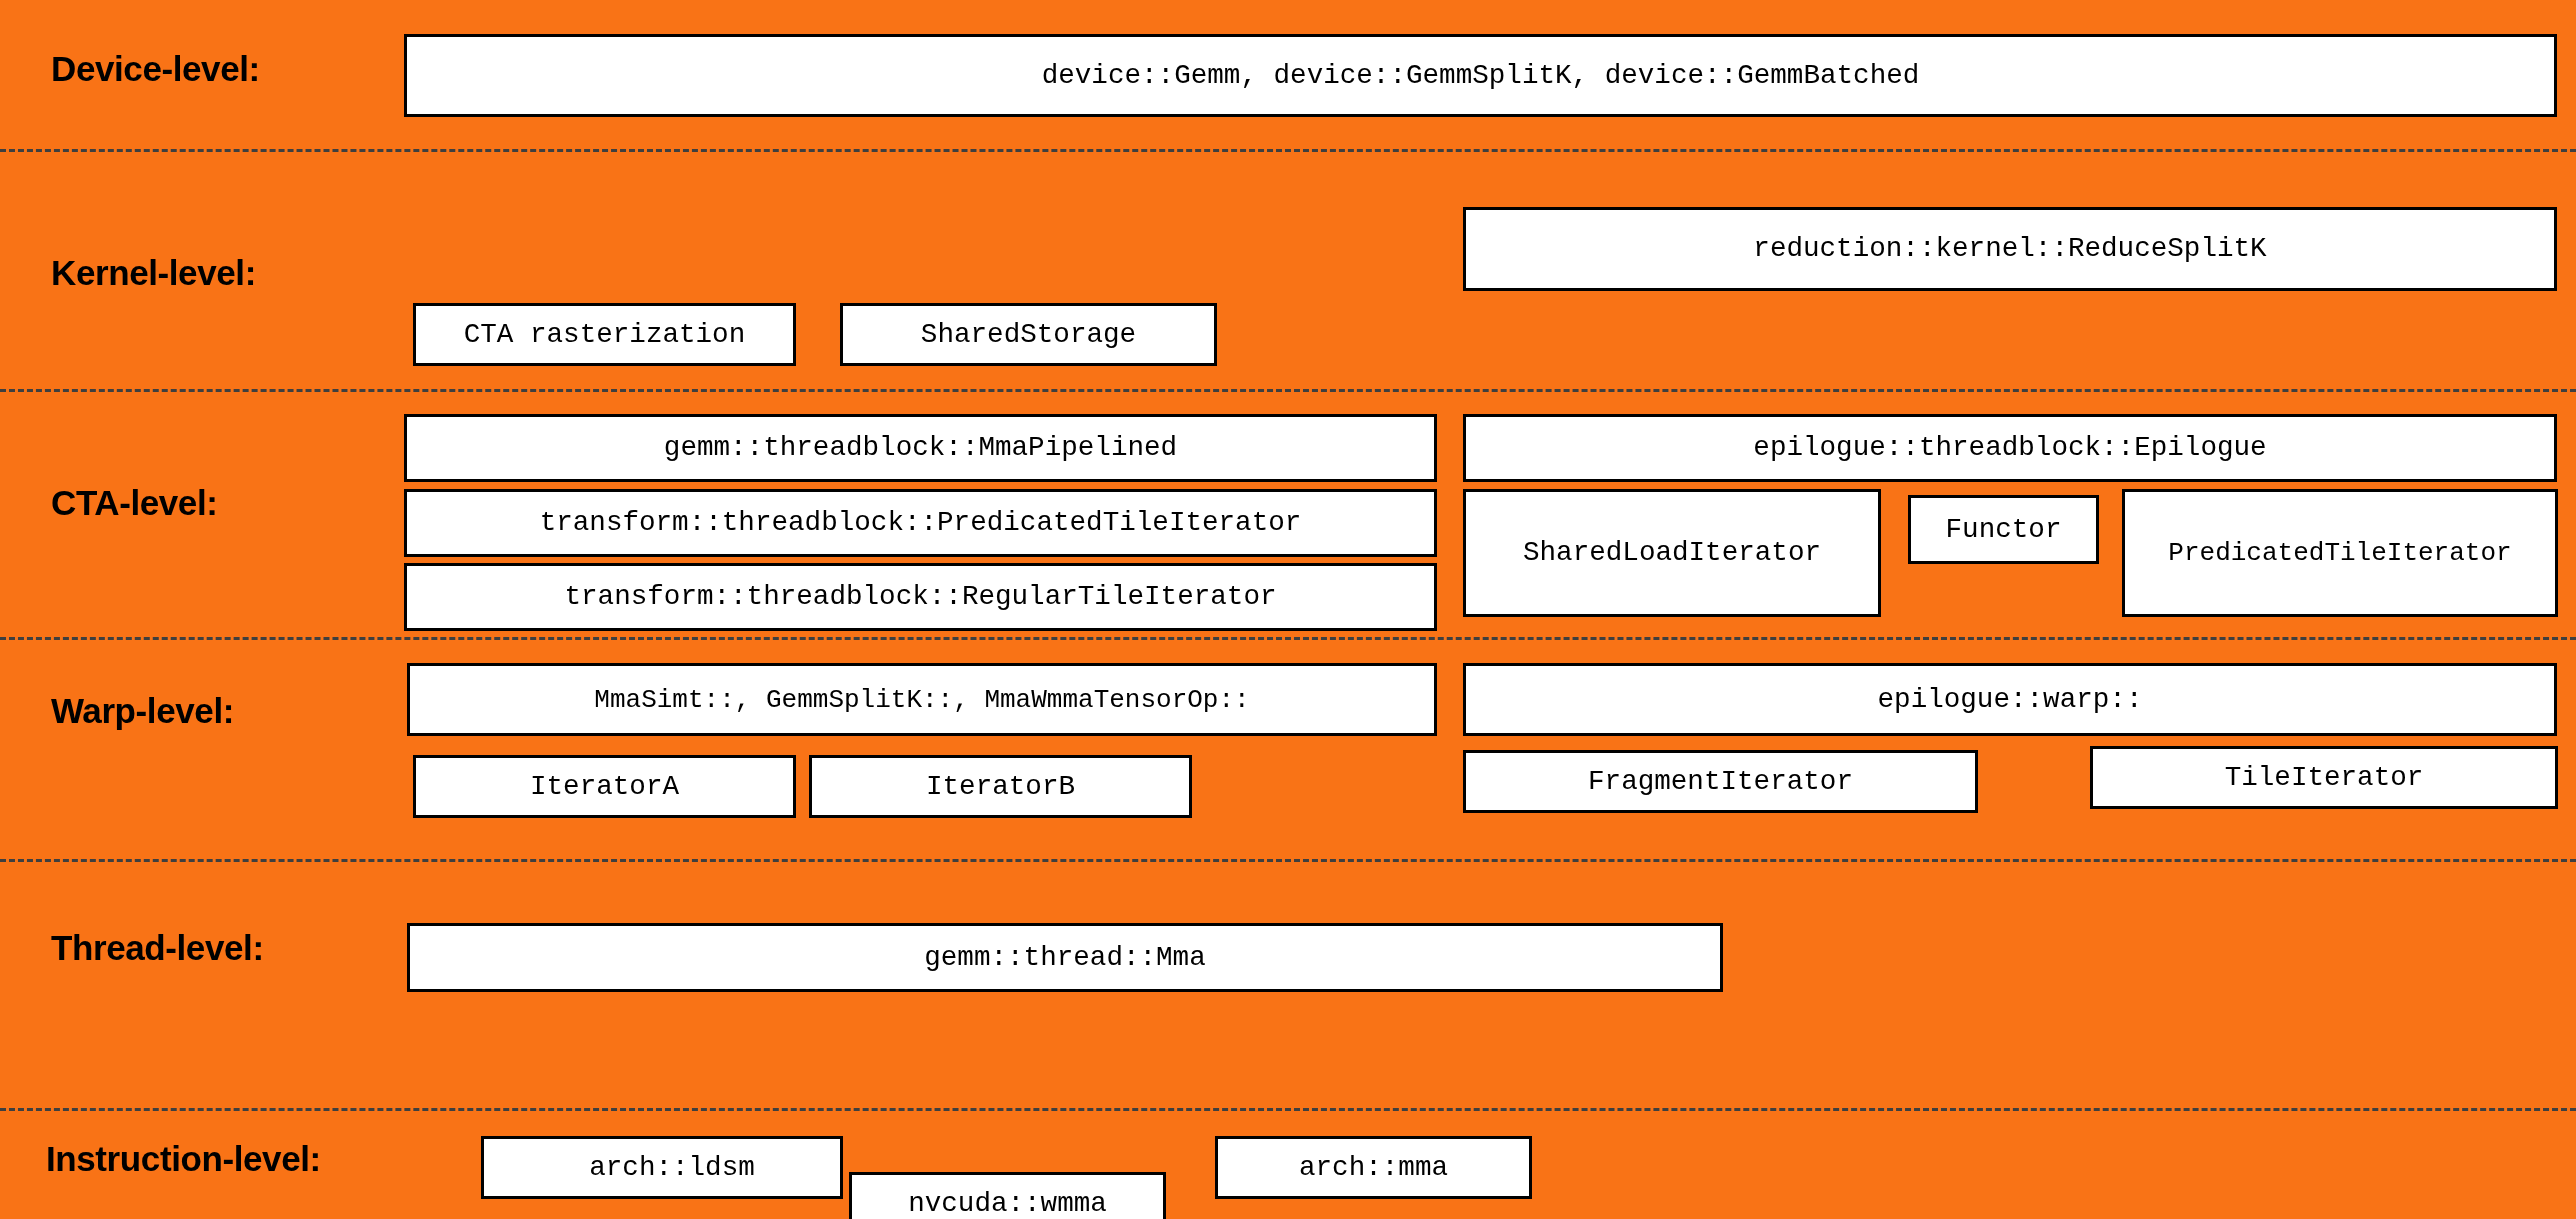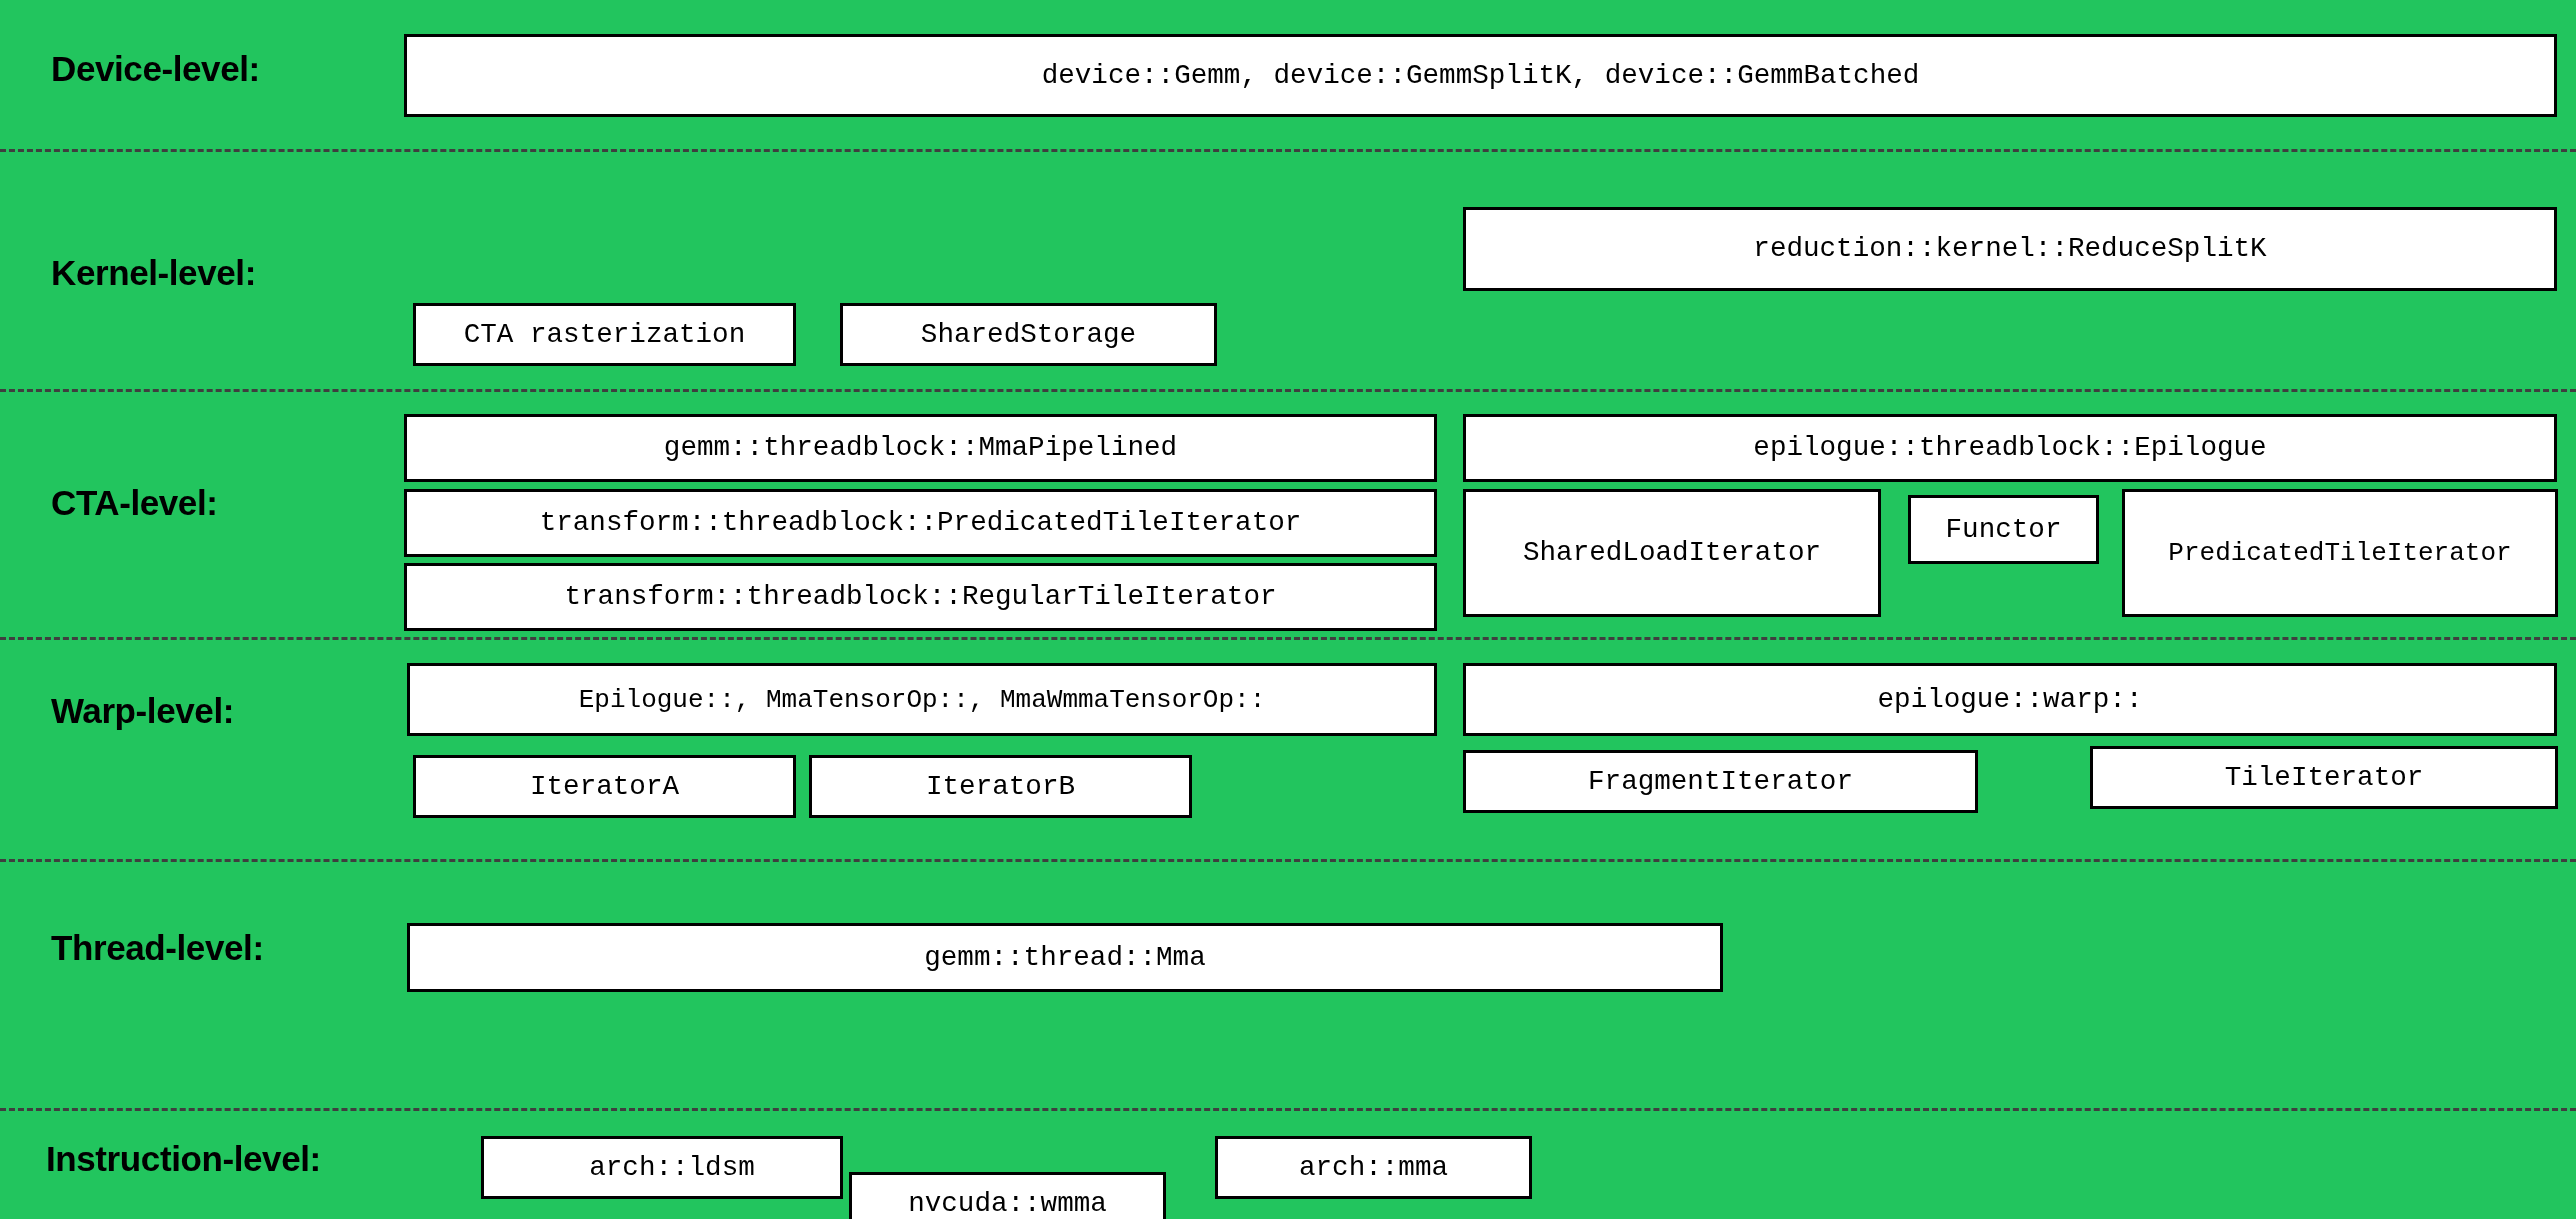--- a/index.html
+++ b/index.html
@@ -4,21 +4,21 @@
 <style>
   html, body {
     margin: 0;
     padding: 0;
     background: #ffffff;
   }
   #canvas {
     position: relative;
     width: 2576px;
     height: 1219px;
-    background: #22c55e;
+    background: #f97316;
     overflow: hidden;
     font-family: "Liberation Sans", sans-serif;
   }
   .row-label {
     position: absolute;
     font-family: "Liberation Sans", sans-serif;
     font-weight: bold;
     font-size: 35px;
     color: #000000;
     letter-spacing: -0.4px;
@@ -109,21 +109,21 @@
 
   <div class="box" style="left:404px; top:563px; width:1033px; height:68px;">
     <span>transform::threadblock::RegularTileIterator</span>
   </div>
 
   <div class="sep" style="top:637px;"></div>
 
   <div class="row-label" style="left:51px; top:693px;">Warp-level:</div>
 
   <div class="box sm" style="left:407px; top:663px; width:1030px; height:73px;">
-    <span>Epilogue::, MmaTensorOp::, MmaWmmaTensorOp::</span>
+    <span>MmaSimt::, GemmSplitK::, MmaWmmaTensorOp::</span>
   </div>
 
   <div class="box" style="left:1463px; top:663px; width:1094px; height:73px;">
     <span>epilogue::warp::</span>
   </div>
 
   <div class="box" style="left:413px; top:755px; width:383px; height:63px;">
     <span>IteratorA</span>
   </div>
 

